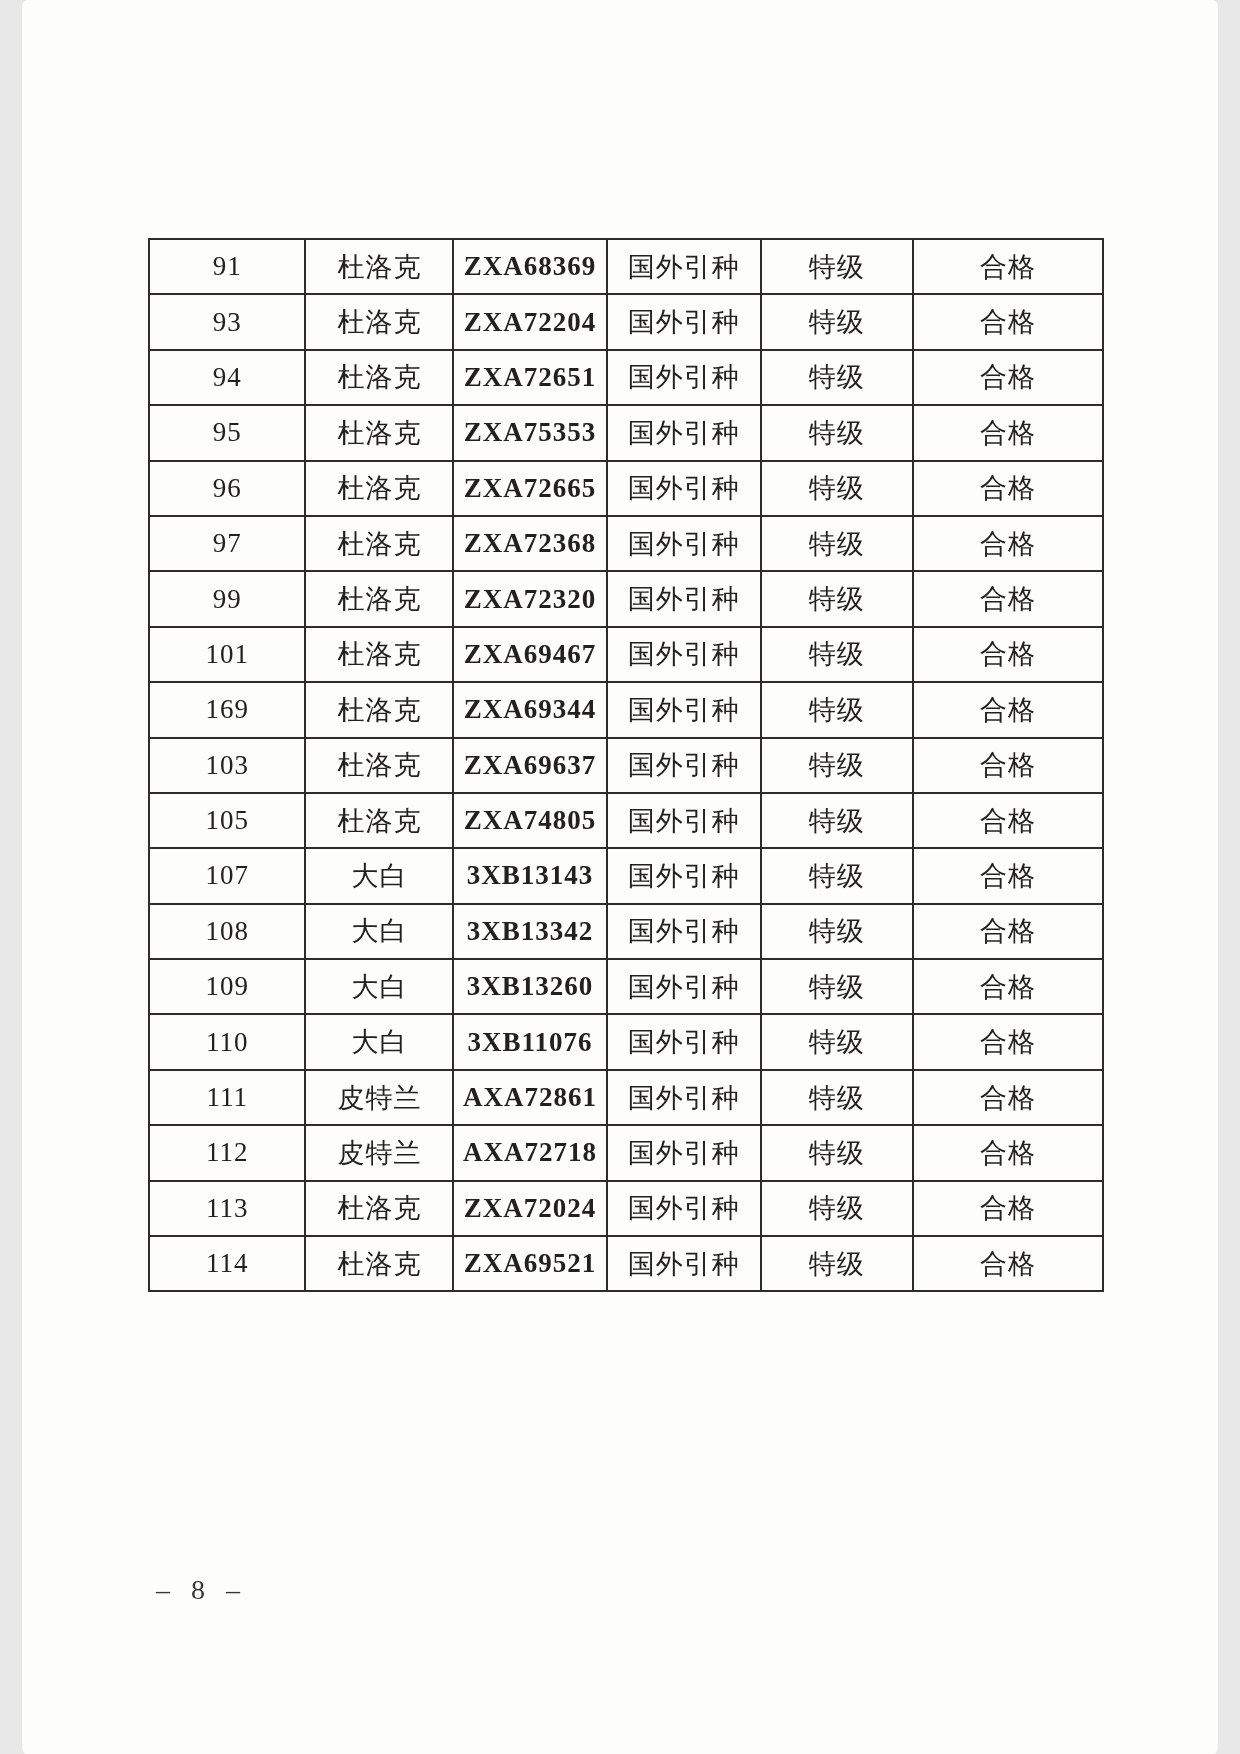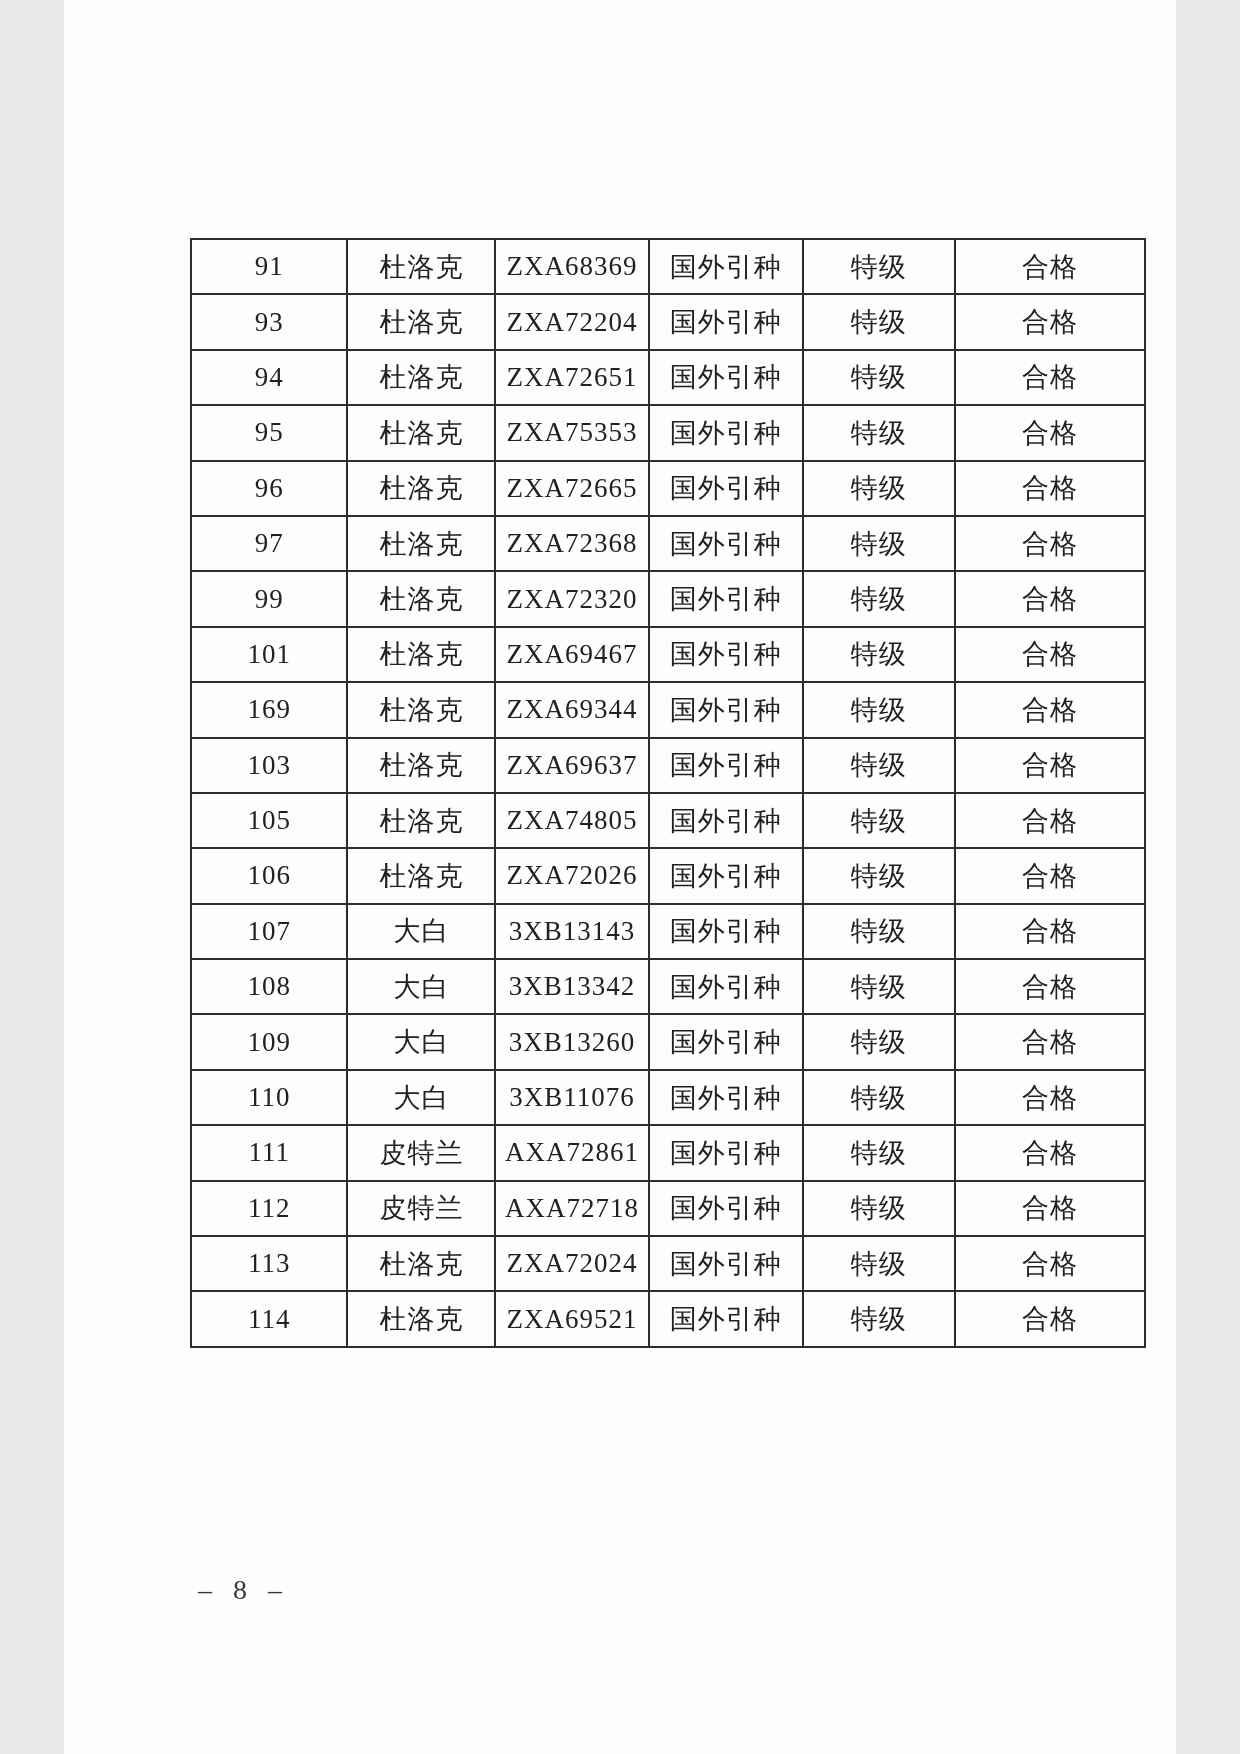--- a/index.html
+++ b/index.html
@@ -2,27 +2,28 @@
 <html><head>
 <meta charset="utf-8">
 <style>
   html, body {
     margin: 0;
     padding: 0;
     background: #e8e8e8;
   }
   .page {
     position: relative;
-    width: 1112px;
+    width: 1196px;
     height: 1754px;
     margin: 0 auto;
     background: #fdfdfc;
     font-family: "Liberation Serif", "DejaVu Serif", serif;
     color: #232323;
     overflow: hidden;
+    border-radius: 6px;
   }
   table.qual-table {
     position: absolute;
     left: 126px;
     top: 238px;
     width: 956px;
     border-collapse: collapse;
     table-layout: fixed;
   }
   table.qual-table tr {
@@ -39,20 +40,21 @@
     overflow: hidden;
     white-space: nowrap;
   }
   td.cell-no {
     font-size: 26px;
     letter-spacing: 0;
   }
   td.cell-id {
     font-size: 26px;
     letter-spacing: 0;
+    font-weight: bold;
   }
   .page-footer {
     position: absolute;
     left: 134px;
     top: 1574px;
     font-size: 28px;
     letter-spacing: 7px;
     color: #3a3938;
   }
 </style>
@@ -153,28 +155,20 @@
         </tr>
         <tr>
           <td class="cell-no">105</td>
           <td class="cell-breed">杜洛克</td>
           <td class="cell-id">ZXA74805</td>
           <td class="cell-source">国外引种</td>
           <td class="cell-grade">特级</td>
           <td class="cell-result">合格</td>
         </tr>
         <tr>
-          <td class="cell-no">106</td>
-          <td class="cell-breed">杜洛克</td>
-          <td class="cell-id">ZXA72026</td>
-          <td class="cell-source">国外引种</td>
-          <td class="cell-grade">特级</td>
-          <td class="cell-result">合格</td>
-        </tr>
-        <tr>
           <td class="cell-no">107</td>
           <td class="cell-breed">大白</td>
           <td class="cell-id">3XB13143</td>
           <td class="cell-source">国外引种</td>
           <td class="cell-grade">特级</td>
           <td class="cell-result">合格</td>
         </tr>
         <tr>
           <td class="cell-no">108</td>
           <td class="cell-breed">大白</td>

